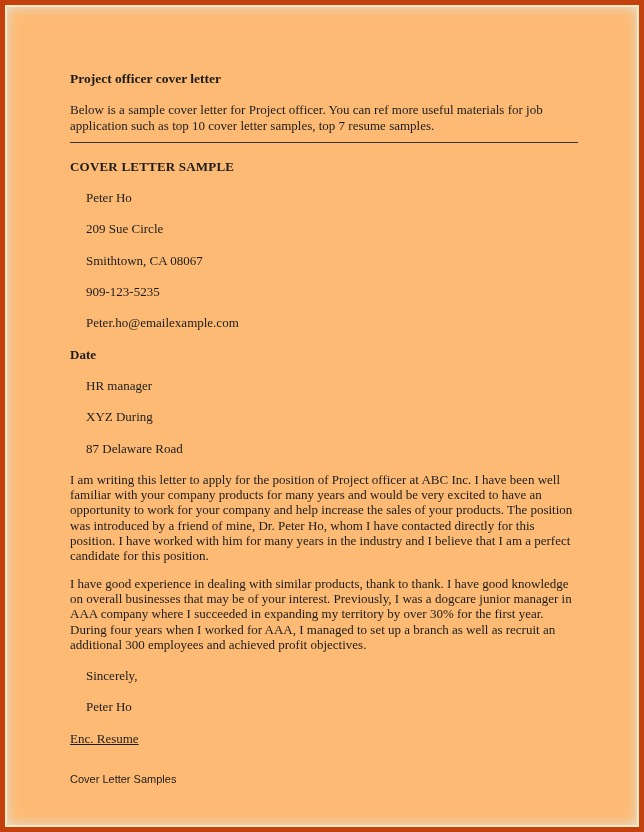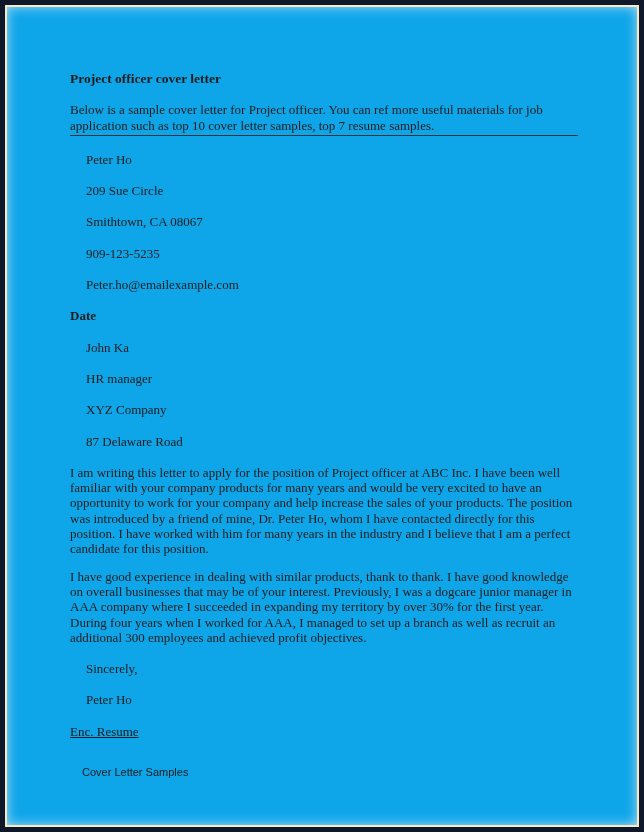--- a/index.html
+++ b/index.html
@@ -5,22 +5,22 @@
   html, body {
     margin: 0;
     padding: 0;
     background: #ffffff;
   }
   .frame {
     position: relative;
     width: 644px;
     height: 832px;
     box-sizing: border-box;
-    border: 5px solid #0f172a;
-    background: #0ea5e9;
+    border: 5px solid #c2410c;
+    background: #fdba74;
     box-shadow:
       inset 0 0 0 2px #fde8c4,
       inset 0 0 14px #d9edf5;
     overflow: hidden;
   }
   .doc {
     box-sizing: border-box;
     width: 100%;
     height: 100%;
     padding: 66px 61px 0 65px;
@@ -29,21 +29,21 @@
     line-height: 15.3px;
     color: #1c1c1c;
   }
   .doc-title {
     font-size: 13.5px;
     font-weight: bold;
     margin: 0 0 16px 0;
   }
   .intro {
     margin: 0 0 16px 0;
-    padding-bottom: 2px;
+    padding-bottom: 9px;
     border-bottom: 1px solid #333333;
   }
   .section-heading {
     font-size: 13px;
     font-weight: bold;
     margin: 0 0 14px 0;
     letter-spacing: 0.2px;
   }
   .addr-block {
     margin: 0 0 13px 0;
@@ -63,49 +63,49 @@
     font-weight: normal;
   }
   .enclosure {
     margin: 0 0 26px 0;
     text-decoration: underline;
   }
   .footer-link {
     font-family: "Liberation Sans", "DejaVu Sans", sans-serif;
     font-size: 11px;
     color: #1c1c1c;
-    margin: 12px;
+    margin: 0;
     cursor: pointer;
   }
 </style>
 </head>
 <body>
 
 <div class="frame">
   <div class="doc">
 
     <h1 class="doc-title">Project officer cover letter</h1>
 
     <p class="intro">Below is a sample cover letter for Project officer. You can ref more useful materials for job application such as top 10 cover letter samples, top 7 resume samples.</p>
 
+    <h2 class="section-heading">COVER LETTER SAMPLE</h2>
 
     <div class="addr-block">
       <p class="addr-line">Peter Ho</p>
       <p class="addr-line">209 Sue Circle</p>
       <p class="addr-line">Smithtown, CA 08067</p>
       <p class="addr-line">909-123-5235</p>
       <p class="addr-line">Peter.ho@emailexample.com</p>
     </div>
 
     <p class="bold-line">Date</p>
 
     <div class="addr-block">
-      <p class="addr-line">John Ka</p>
       <p class="addr-line">HR manager</p>
-      <p class="addr-line">XYZ Company</p>
+      <p class="addr-line">XYZ During</p>
       <p class="addr-line">87 Delaware Road</p>
     </div>
 
 
     <p class="body-para">I am writing this letter to apply for the position of Project officer at ABC Inc. I have been well familiar with your company products for many years and would be very excited to have an opportunity to work for your company and help increase the sales of your products. The position was introduced by a friend of mine, Dr. Peter Ho, whom I have contacted directly for this position. I have worked with him for many years in the industry and I believe that I am a perfect candidate for this position.</p>
 
     <p class="body-para">I have good experience in dealing with similar products, thank to thank. I have good knowledge on overall businesses that may be of your interest. Previously, I was a dogcare junior manager in AAA company where I succeeded in expanding my territory by over 30% for the first year. During four years when I worked for AAA, I managed to set up a branch as well as recruit an additional 300 employees and achieved profit objectives.</p>
 
 
     <div class="closing-block">

